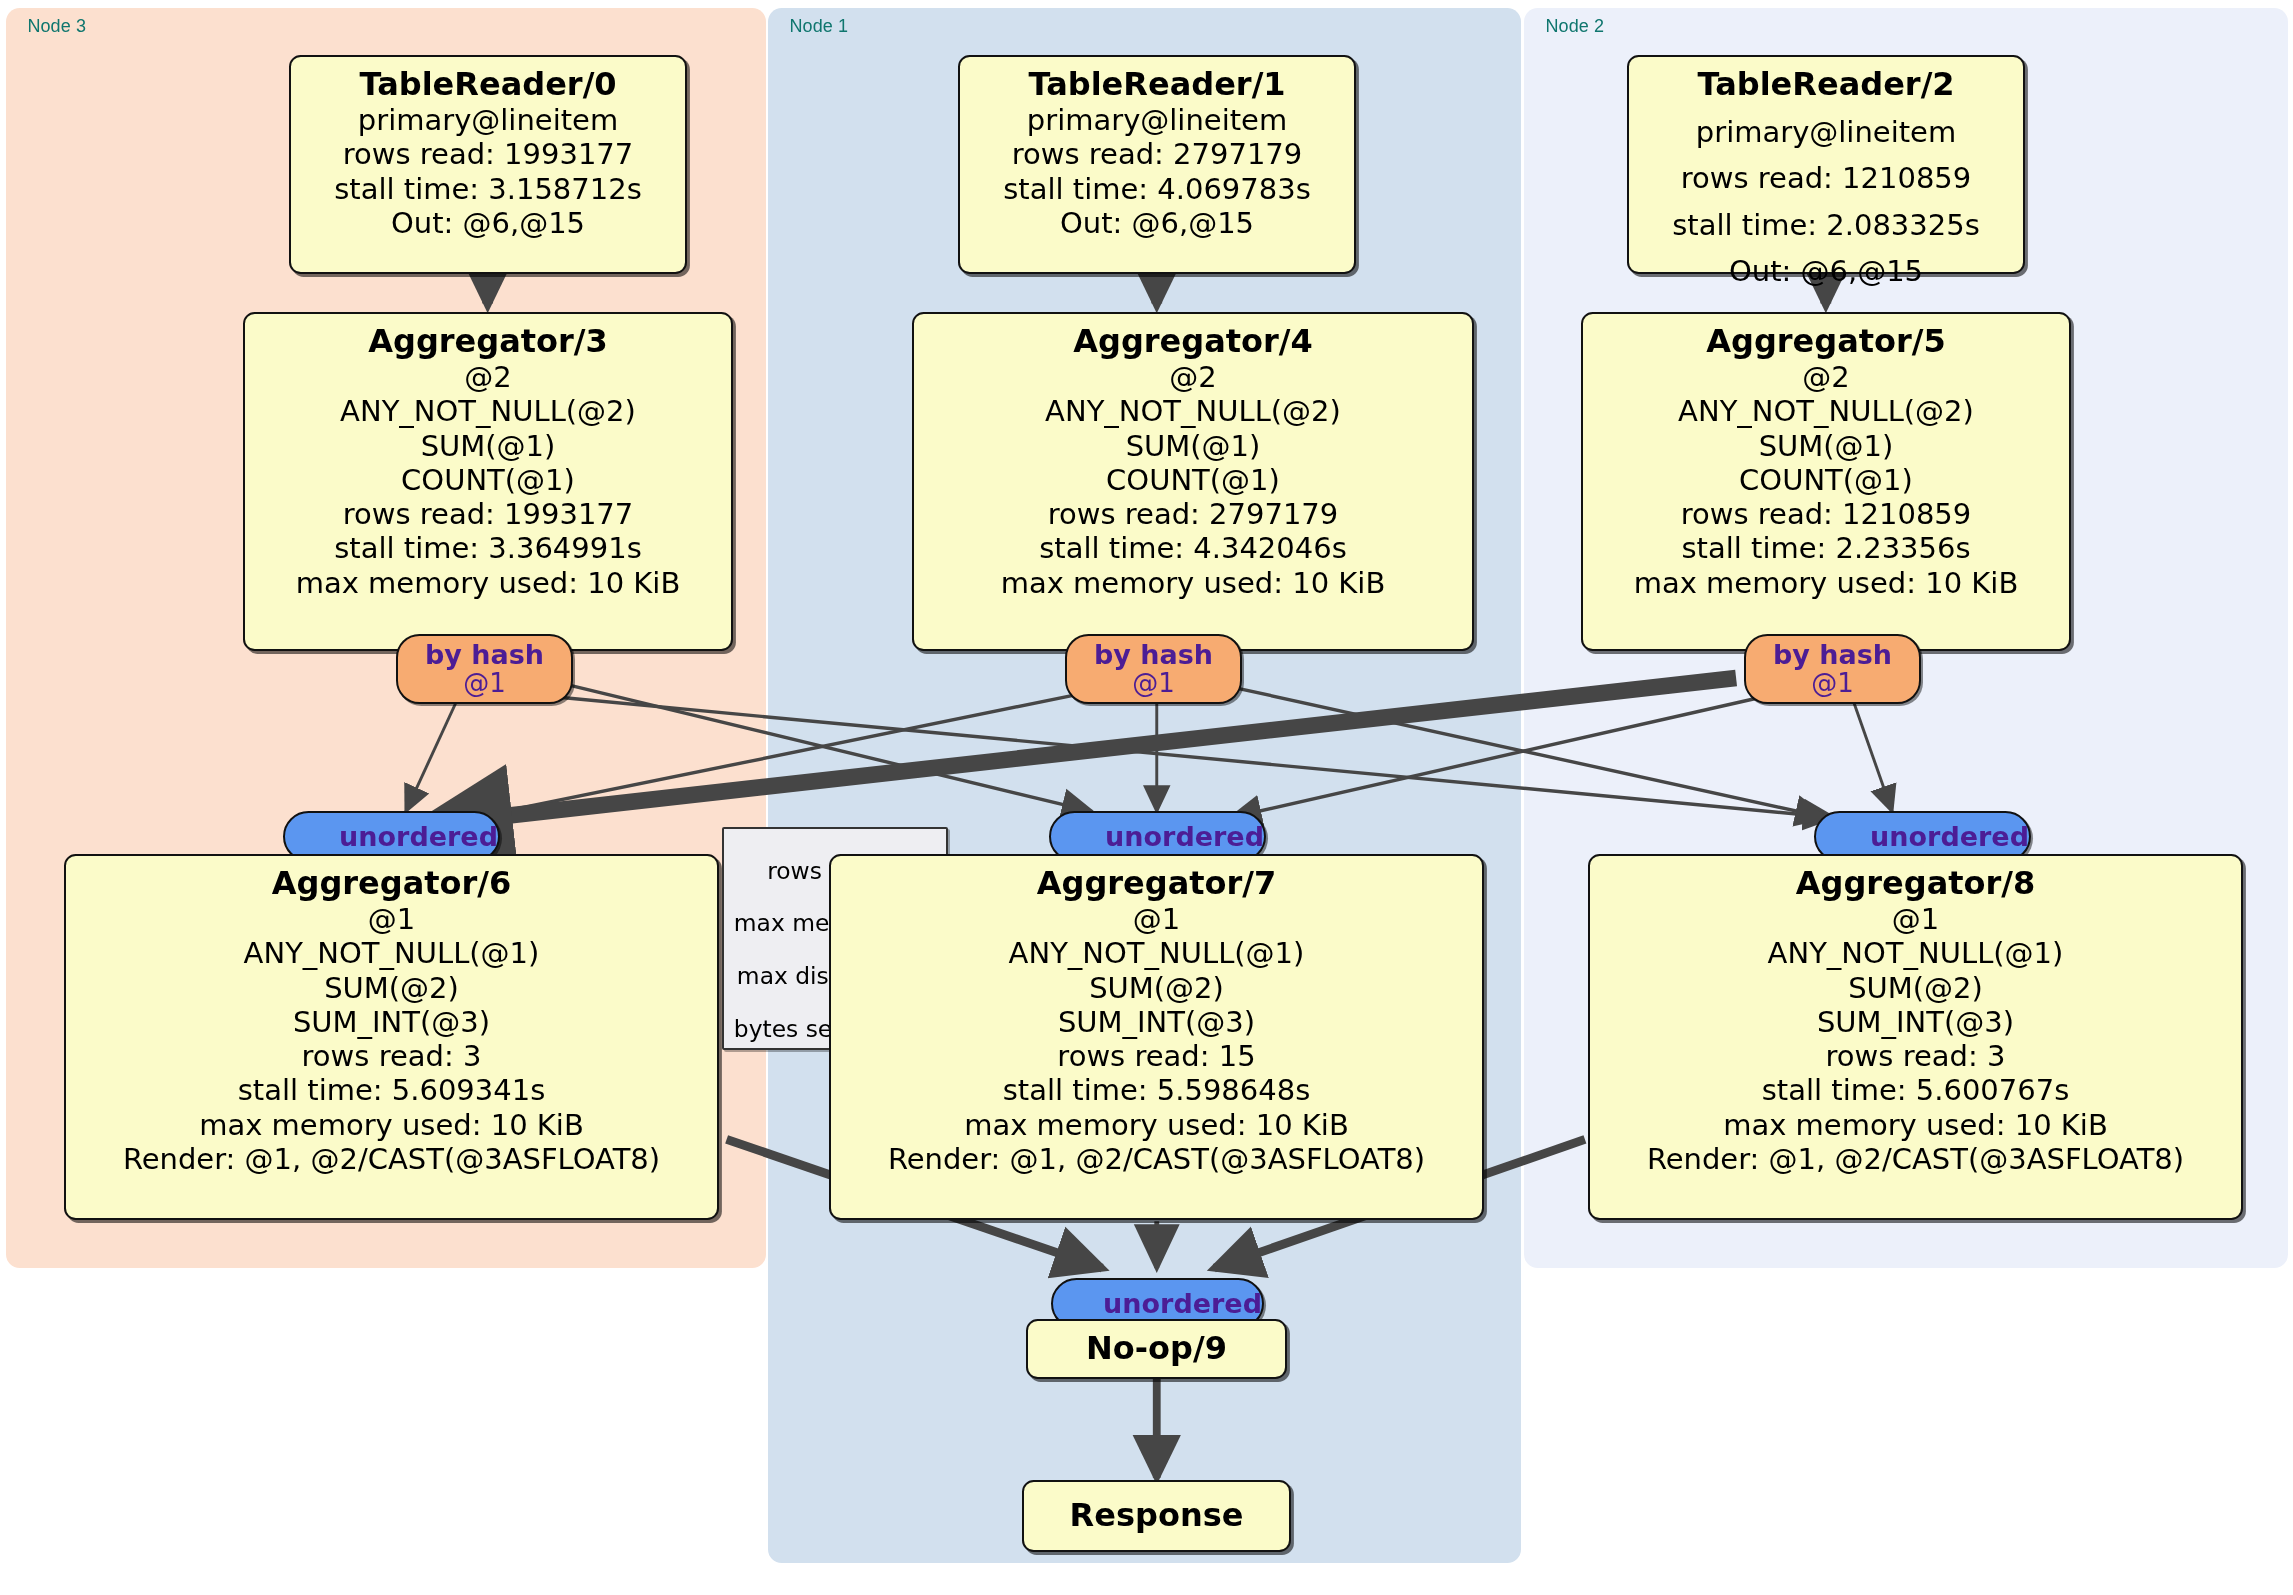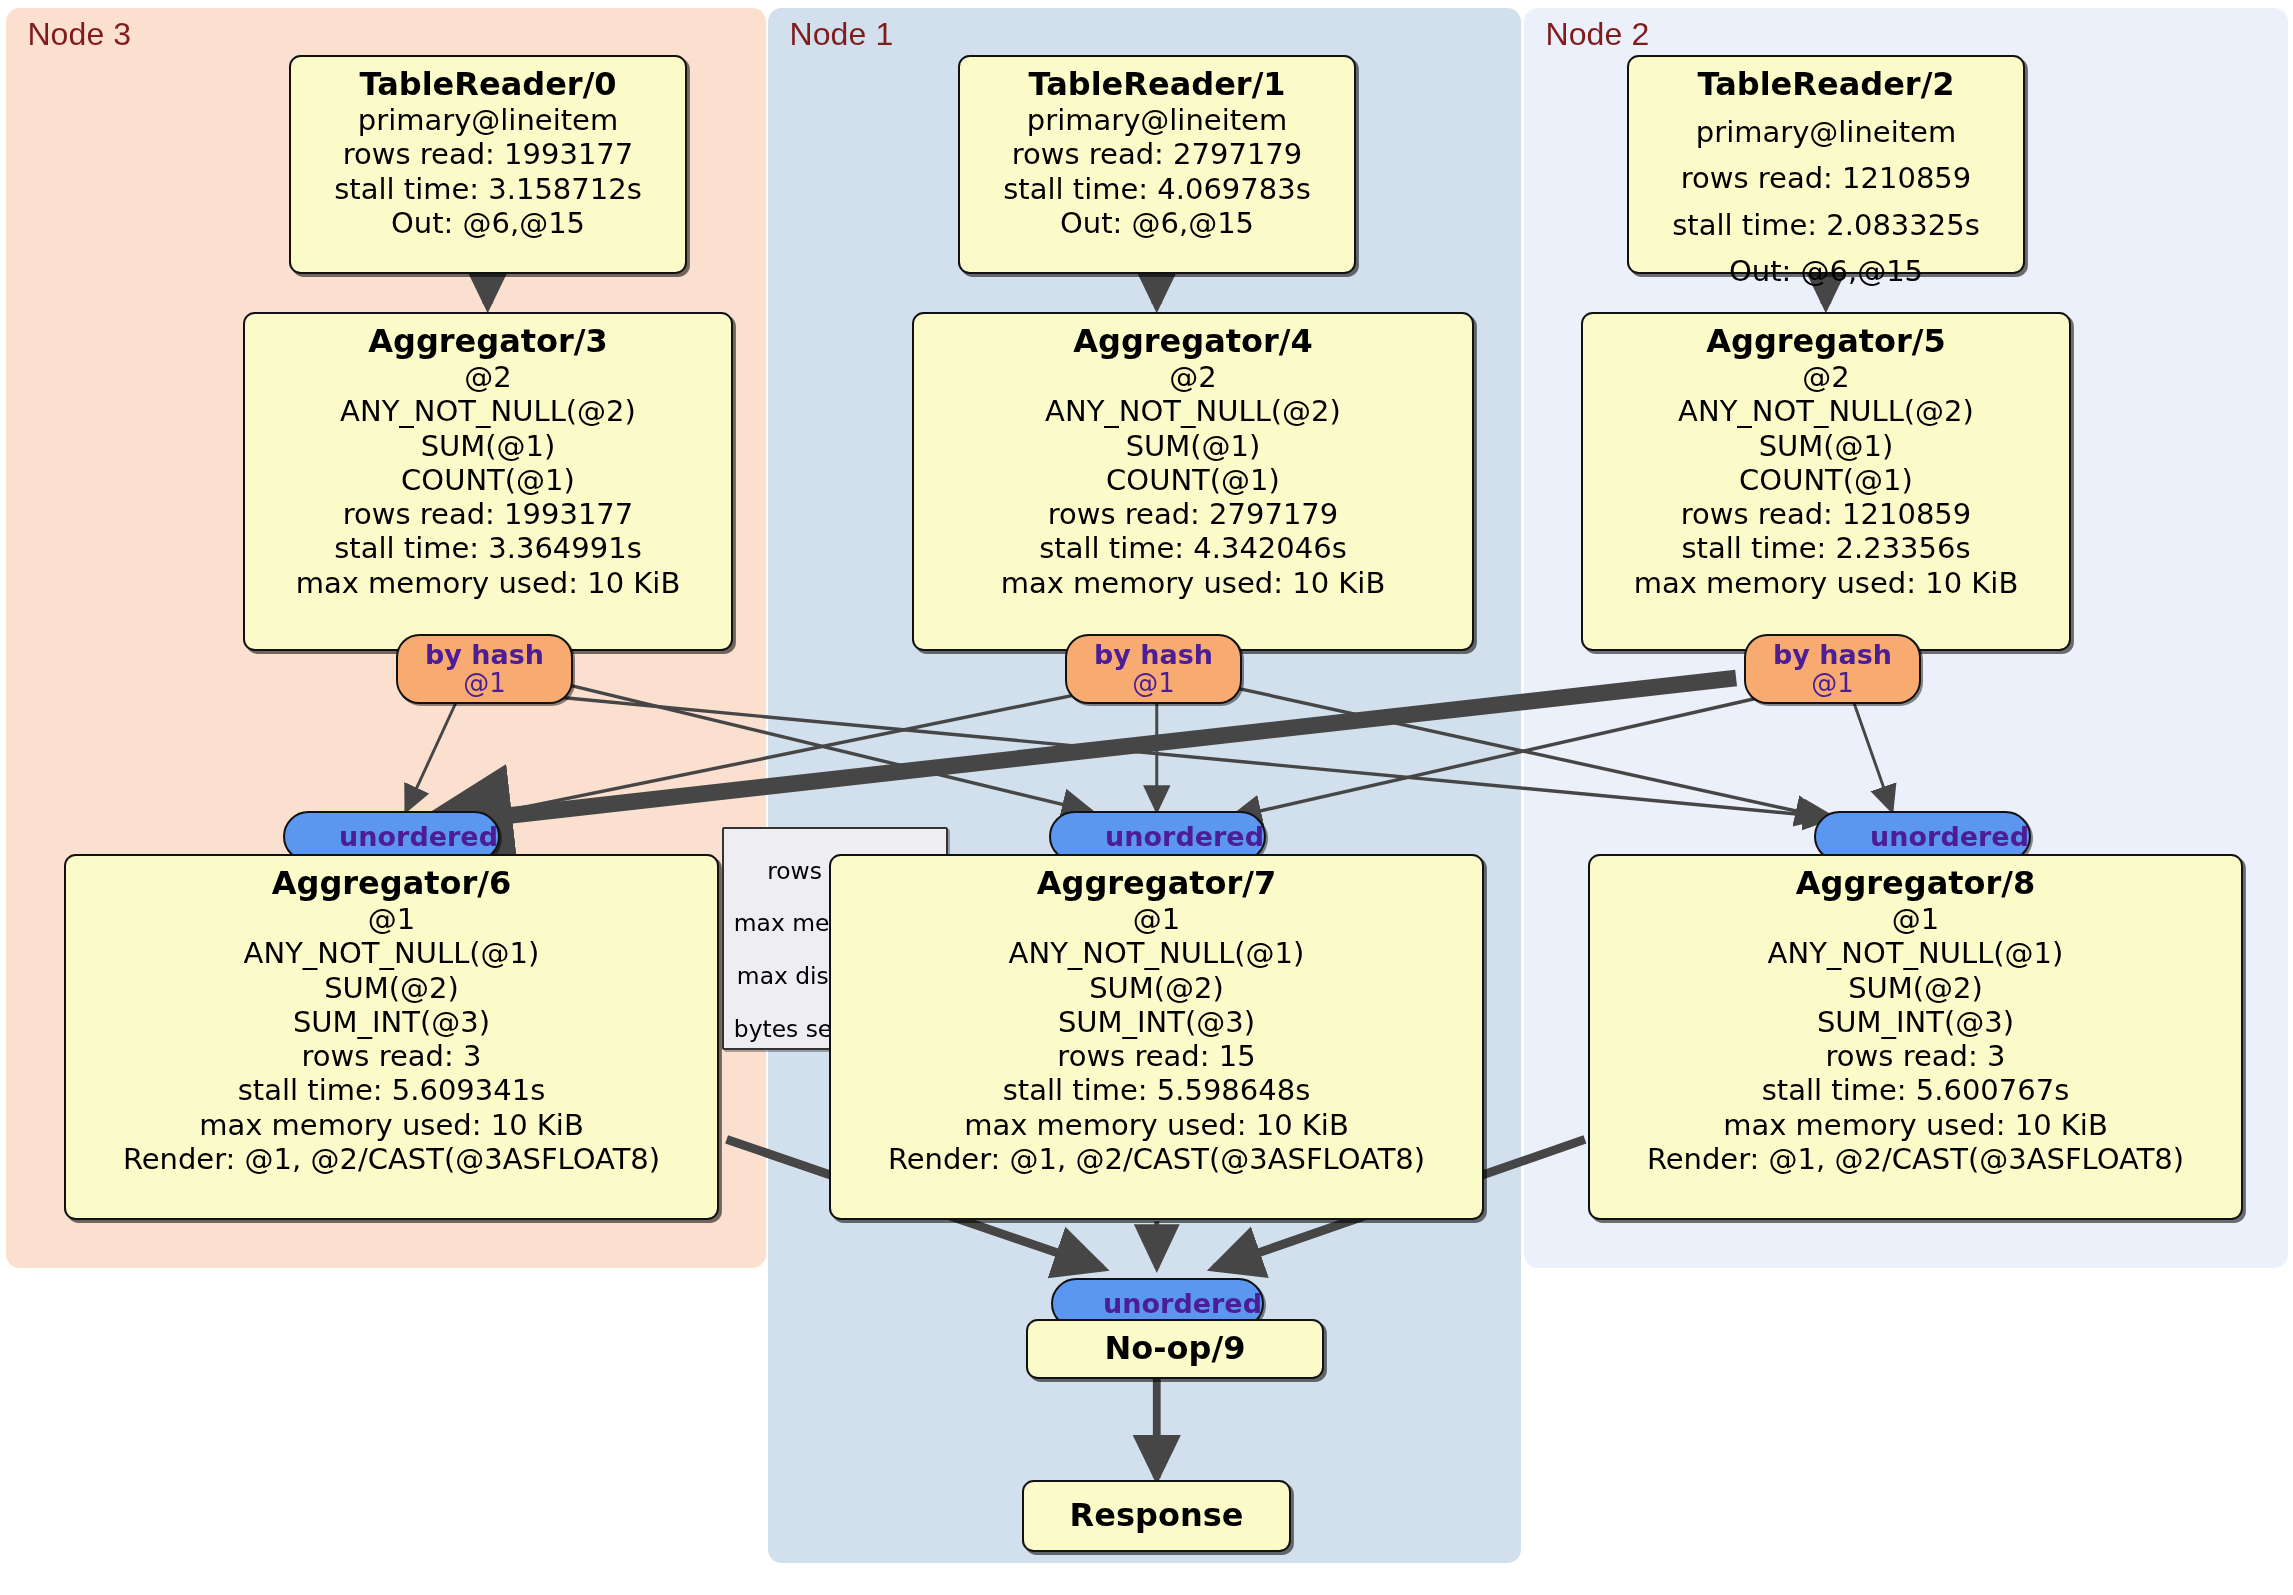--- a/index.html
+++ b/index.html
@@ -21,22 +21,22 @@
   
   .panel {
     position: absolute;
     border-radius: 13.7px;
     box-sizing: border-box;
   }
   .panel-label {
     position: absolute;
     top: 7.8px;
     left: 21.5px;
-    font-size: 32px;
-    color: #7f1d1d;
+    font-size: 18px;
+    color: #0f766e;
     font-family: "Liberation Sans", sans-serif;
     letter-spacing: 0.1px;
     white-space: nowrap;
   }
 
   
   #edges {
     position: absolute;
     left: 0;
     top: 0;
@@ -349,21 +349,21 @@
     <div class="line">@1</div>
     <div class="line">ANY_NOT_NULL(@1)</div>
     <div class="line">SUM(@2)</div>
     <div class="line">SUM_INT(@3)</div>
     <div class="line">rows read: 3</div>
     <div class="line">stall time: 5.600767s</div>
     <div class="line">max memory used: 10 KiB</div>
     <div class="line">Render: @1, @2/CAST(@3ASFLOAT8)</div>
   </div>
 
-  <div class="op compact" style="left:1026px; top:1319px; width:298px; height:60px;">
+  <div class="op compact" style="left:1026px; top:1319px; width:261px; height:60px;">
     <div class="title">No-op/9</div>
   </div>
 
   <div class="op compact" style="left:1022px; top:1480px; width:269px; height:72px;">
     <div class="title">Response</div>
   </div>
 
 </div>
 
 

